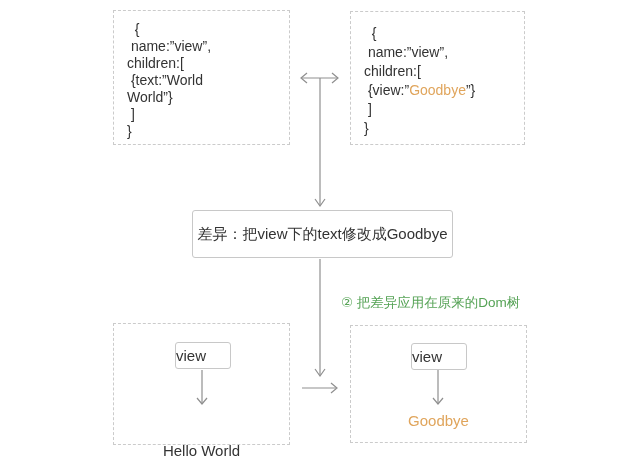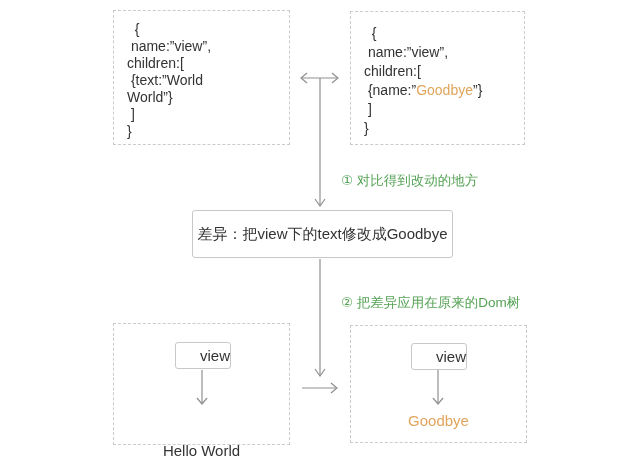--- a/index.html
+++ b/index.html
@@ -44,21 +44,21 @@
   }
   #step1-label{left:341px;top:172px;}
   #step2-label{left:341px;top:283px;margin-top:11px;}
   #dom-old{left:113px;top:323px;width:177px;height:122px;}
   #dom-new{left:350px;top:325px;width:177px;height:118px;}
   .node-box{
     position:absolute;
     border:1px solid #c8c8c8;border-radius:3px;
     background:#ffffff;
     box-sizing:border-box;
-    display:flex;align-items:center;justify-content:flex-end;
+    display:flex;align-items:center;justify-content:flex-start;
     font-size:15px;color:#333333;
   }
   #dom-old .node-box{left:61px;top:18px;width:56px;height:27px;}
   #dom-new .node-box{left:60px;top:17px;width:56px;height:27px;}
   .leaf-text{
     position:absolute;left:0;width:100%;
     text-align:center;font-size:15px;color:#333333;
   }
   #dom-old .leaf-text{top:86px;margin-top:32px;}
   #dom-new .leaf-text{top:86px;}
@@ -80,26 +80,25 @@
     <div class="code-line"> {text:”World</div>
     <div class="code-line">World”}</div>
     <div class="code-line"> ]</div>
     <div class="code-line">}</div>
   </div>
 
   <div class="dashed-box code-box" id="vdom-new">
     <div class="code-line">  {</div>
     <div class="code-line"> name:”view”,</div>
     <div class="code-line">children:[</div>
-    <div class="code-line"><span> {name:”</span><span class="highlight">Goodbye</span><span>”}</span></div>
+    <div class="code-line"><span> {view:”</span><span class="highlight">Goodbye</span><span>”}</span></div>
     <div class="code-line"> ]</div>
     <div class="code-line">}</div>
   </div>
 
-  <div class="step-label" id="step1-label">① 对比得到改动的地方</div>
 
   <div class="diff-box">
     <span>差异：把view下的text修改成Goodbye</span>
   </div>
 
   <div class="step-label" id="step2-label">② 把差异应用在原来的Dom树</div>
 
   <div class="dashed-box" id="dom-old">
     <div class="node-box">
       <span>view</span>

